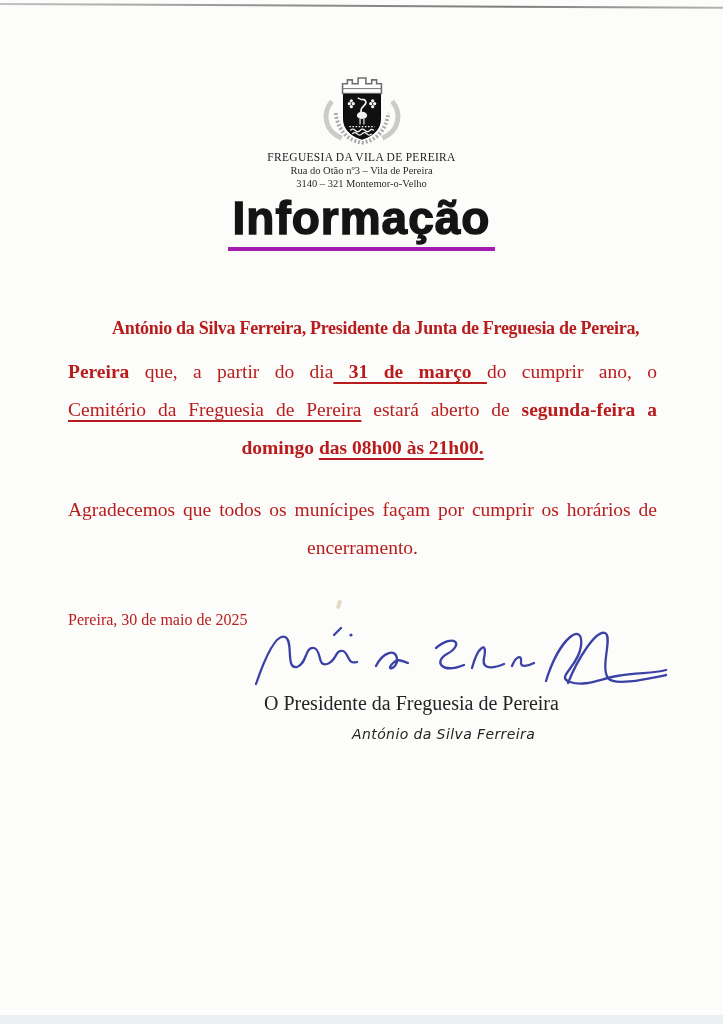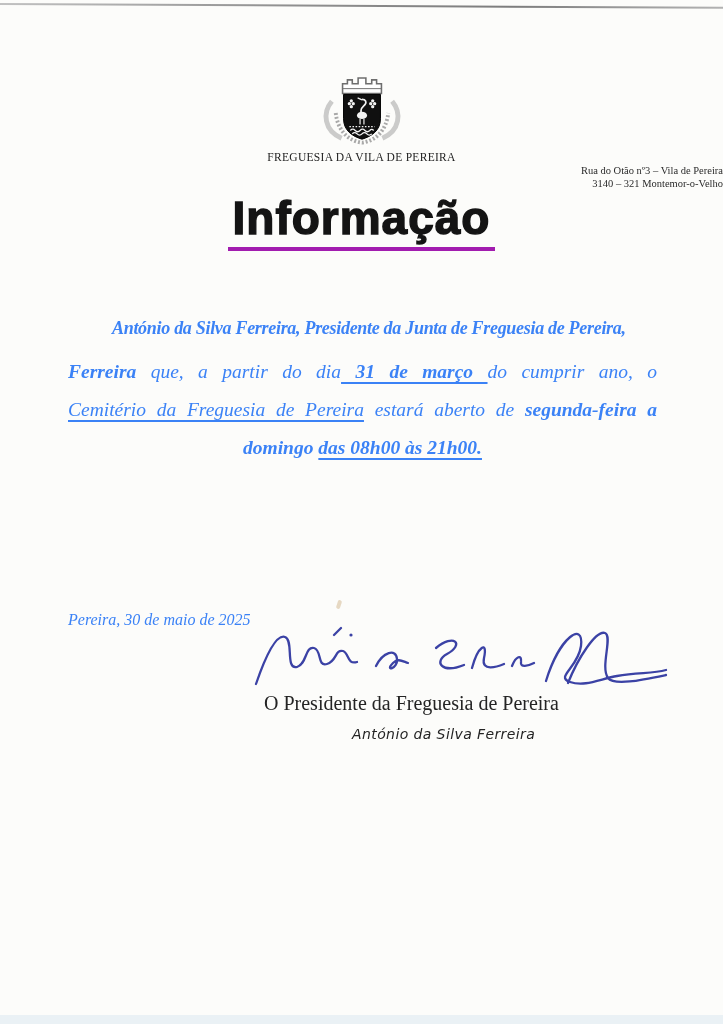--- a/index.html
+++ b/index.html
@@ -32,40 +32,40 @@
   
   .letterhead{
     position:absolute;top:76px;left:0;width:100%;
     text-align:center;
   }
   .crest{display:block;margin:0 auto 5px auto;}
   .org-name{
     font-size:11.5px;letter-spacing:.3px;line-height:13px;color:#222;
   }
   .addr{
-    font-size:10.5px;line-height:13px;color:#2a2a2a;text-align:right;
+    font-size:10.5px;line-height:13px;color:#2a2a2a;
   }
   
   .title{
     position:absolute;top:192px;left:0;width:100%;
     margin:0;text-align:center;font-weight:normal;
   }
   .title-inner{
     display:inline-block;
     font-family:"Liberation Sans", sans-serif;
     font-weight:bold;
     font-size:46px;line-height:52px;
     letter-spacing:1px;
     color:#141414;
     -webkit-text-stroke:1.4px #141414;
     border-bottom:4px solid #a21caf;
     padding:0 5px 3px 5px;
   }
   
-  .bodytext{position:absolute;left:68px;width:589px;font-size:19.5px;color:#3b82f6;font-style:italic;}
+  .bodytext{position:absolute;left:68px;width:589px;font-size:19.5px;color:#b91c1c;}
   .p1{
     top:300px;
     font-weight:bold;
     font-size:18px;
     letter-spacing:-0.3px;
     text-indent:44px;
     white-space:nowrap;
   }
   .p2{top:353px;line-height:38px;}
   .p3{top:491px;line-height:38px;}
@@ -128,25 +128,29 @@
     <div class="org-name">FREGUESIA DA VILA DE PEREIRA</div>
     <div class="addr">Rua do Otão nº3 – Vila de Pereira</div>
     <div class="addr">3140 – 321 Montemor-o-Velho</div>
   </header>
 
   <h1 class="title"><span class="title-inner">Informação</span></h1>
 
   <p class="bodytext p1">António da Silva Ferreira, Presidente da Junta de Freguesia de Pereira,</p>
 
   <div class="bodytext p2">
-    <div class="jline"><span class="b">Ferreira</span><span> que, a partir do dia</span><span class="b u"> 31 de março </span><span>do cumprir ano, o</span></div>
+    <div class="jline"><span class="b">Pereira</span><span> que, a partir do dia</span><span class="b u"> 31 de março </span><span>do cumprir ano, o</span></div>
     <div class="jline"><span class="u">Cemitério da Freguesia de Pereira</span><span> estará aberto de </span><span class="b">segunda-feira a</span></div>
     <div class="nline"><span class="b">domingo </span><span class="b u">das 08h00 às 21h00.</span></div>
   </div>
 
+  <div class="bodytext p3">
+    <div class="jline">Agradecemos que todos os munícipes façam por cumprir os horários de</div>
+    <div class="nline">encerramento.</div>
+  </div>
 
   <div class="bodytext date-line">Pereira, 30 de maio de 2025</div>
 
   <div class="scan-speck"></div>
 
   <svg class="sig-ink" width="425" height="82" viewBox="0 0 425 82">
     <g fill="none" stroke-width="2.3" stroke-linecap="round" stroke="#3b42a5">
       <path d="M6,64 C16,35 26,14 35,17 C44,20 35,50 47,47 C57,44 55,26 64,28 C72,30 67,47 77,44 C87,41 85,29 93,31 C99,33 97,45 107,42" stroke="#3b42a5"></path>
       <path d="M84,15 L91,8" stroke="#3b42a5"></path>
       <path d="M126,46 C133,32 146,28 147,39 C148,49 134,52 143,43 C148,38 152,41 158,43" stroke="#3b42a5"></path>

